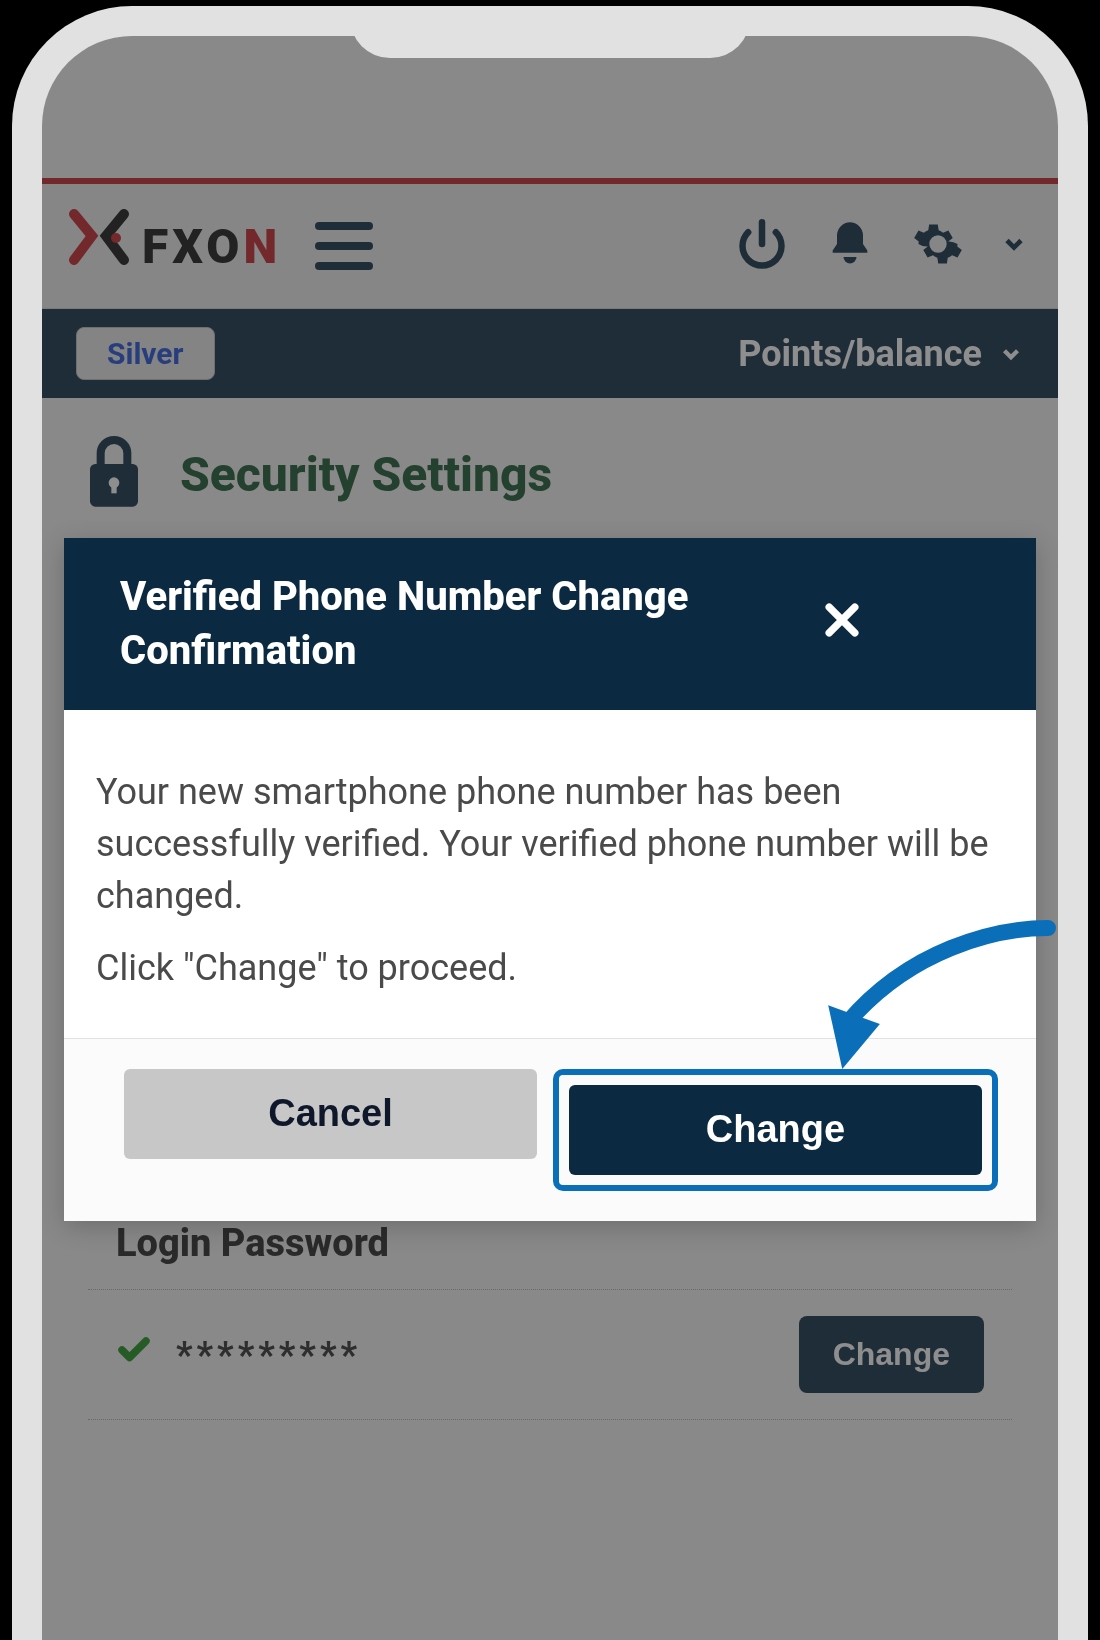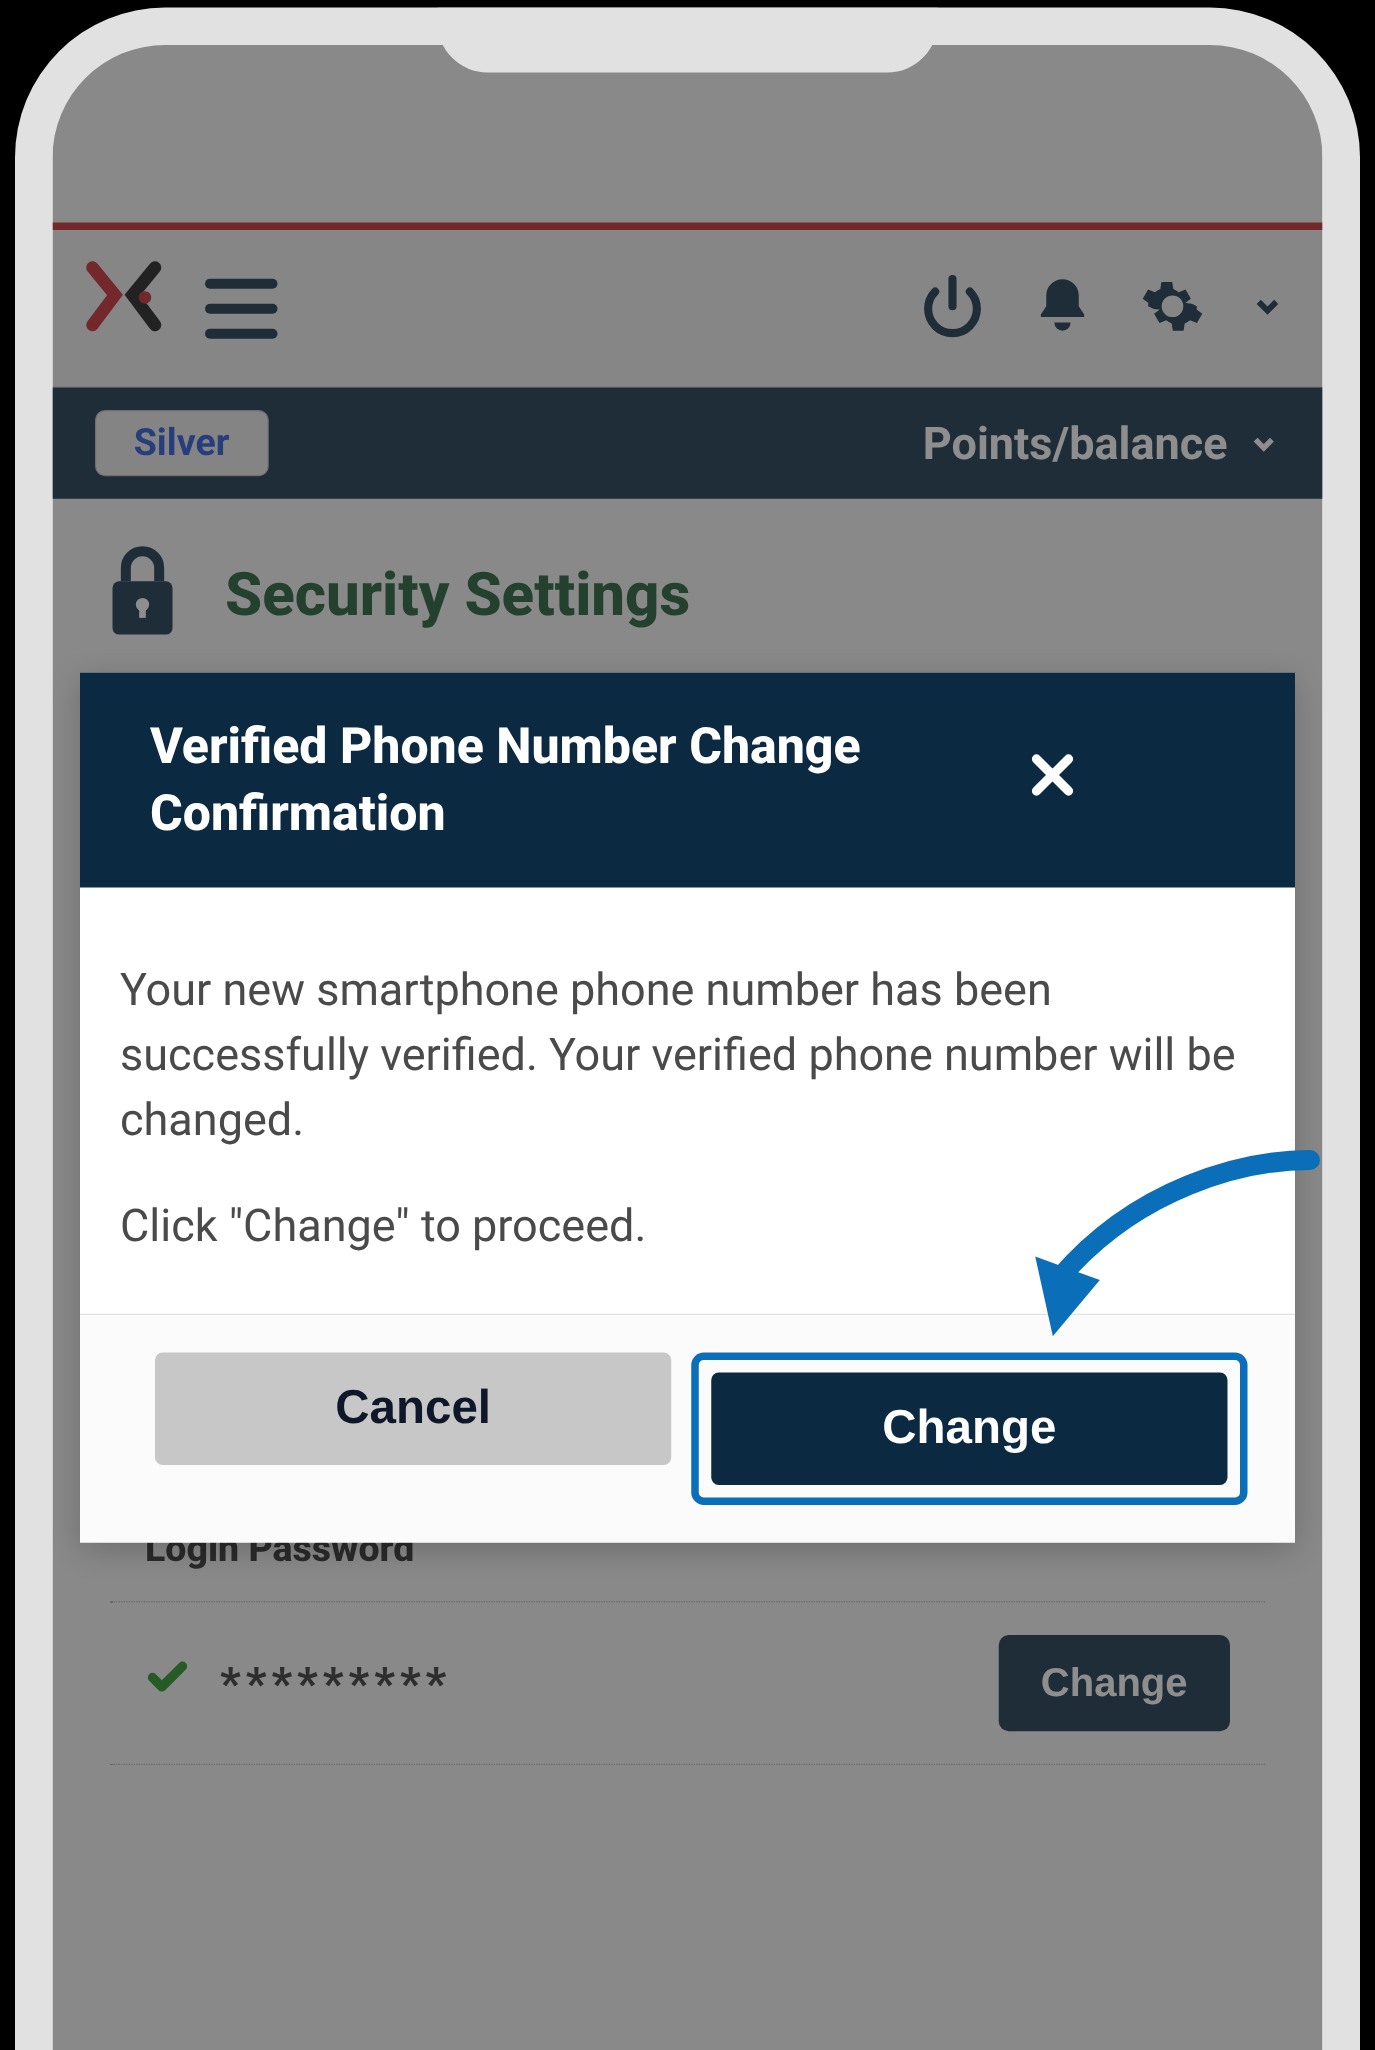--- a/index.html
+++ b/index.html
@@ -85,21 +85,21 @@
     padding: 34px 40px 30px 40px;
   }
   .page-title { font-size: 48px; font-weight: 800; color: #14532d; }
 
   .card {
     margin: 30px 46px 0 46px;
     border: 1px dotted #aaa;
     border-left: none; border-right: none;
   }
   .card-header {
-    font-size: 30px; font-weight: 800; color: #222;
+    font-size: 38px; font-weight: 800; color: #222;
     padding: 24px 28px;
     border-bottom: 1px dotted #aaa;
   }
   .card-row {
     display: flex; align-items: center; justify-content: space-between;
     padding: 26px 28px;
   }
   .card-left { display: flex; align-items: center; gap: 24px; }
   .check { color: #1a8f1a; font-size: 38px; font-weight: 900; }
   .masked { font-size: 36px; letter-spacing: 4px; font-weight: 800; color: #2a2a2a; }
@@ -125,21 +125,21 @@
     padding: 32px 36px 32px 56px;
   }
   .modal-title { font-size: 40px; font-weight: 800; line-height: 1.35; max-width: 700px; }
   .modal-close { color: #fff; font-size: 52px; cursor: pointer; font-weight: 700; line-height: 1; }
   .modal-body {
     padding: 56px 32px 44px 32px;
     color: #4a4a4a;
     font-size: 36px;
     line-height: 1.45;
   }
-  .modal-body p { margin-bottom: 32px; }
+  .modal-body p { margin-bottom: 19px; }
   .modal-body p:last-child { margin-bottom: 0; }
   .modal-footer {
     display: flex; gap: 16px;
     padding: 30px 38px 30px 60px;
     border-top: 1px solid #e2e2e2;
     background: #fbfbfb;
   }
   .btn {
     flex: 1;
     height: 90px;
@@ -180,20 +180,23 @@
 
         <div class="header">
           <div class="header-left">
             <div class="logo">
               <span class="logo-mark">
                 <svg width="62" height="62" viewBox="0 0 62 62">
                   <path d="M6 6 L24 28 L6 52" stroke="#c41e26" stroke-width="10" fill="none" stroke-linecap="round"></path>
                   <path d="M56 6 L38 28 L56 52" stroke="#111" stroke-width="10" fill="none" stroke-linecap="round"></path>
                   <circle cx="48" cy="30" r="5" fill="#c41e26"></circle>
                 </svg>
+              </span>
+              <span class="logo-text">
+                <span style="color:#111">FXO</span><span style="color:#c41e26">N</span>
               </span>
             </div>
             <div class="hamburger">
               <span></span>
                 <span></span>
                 <span></span>
             </div>
           </div>
           <div class="header-right">
             <span class="icon-btn">

